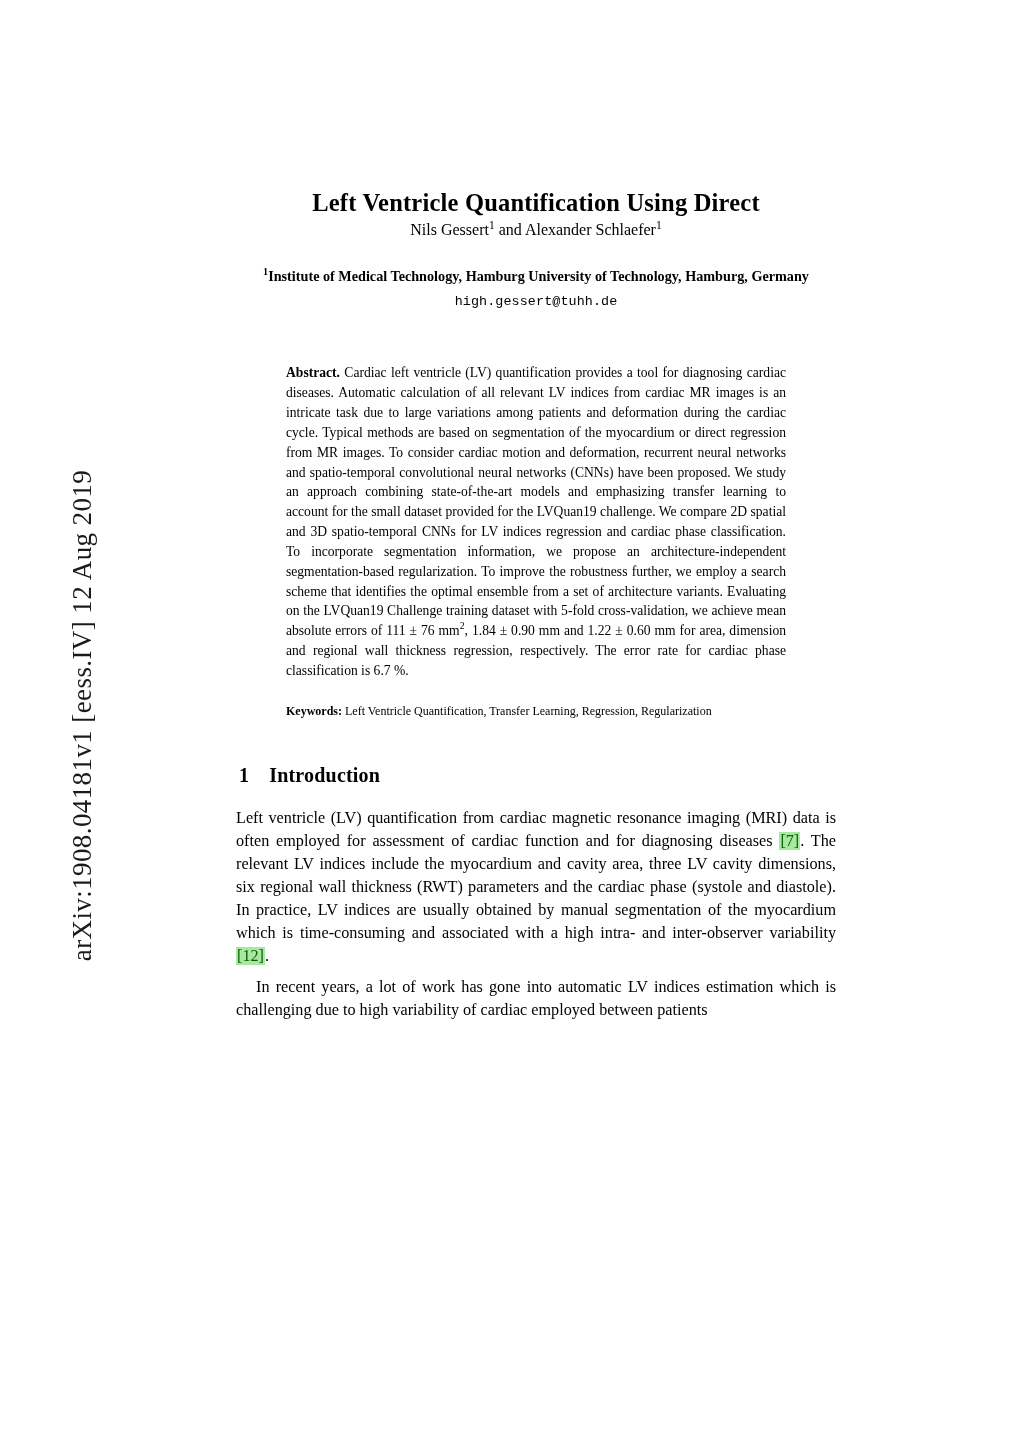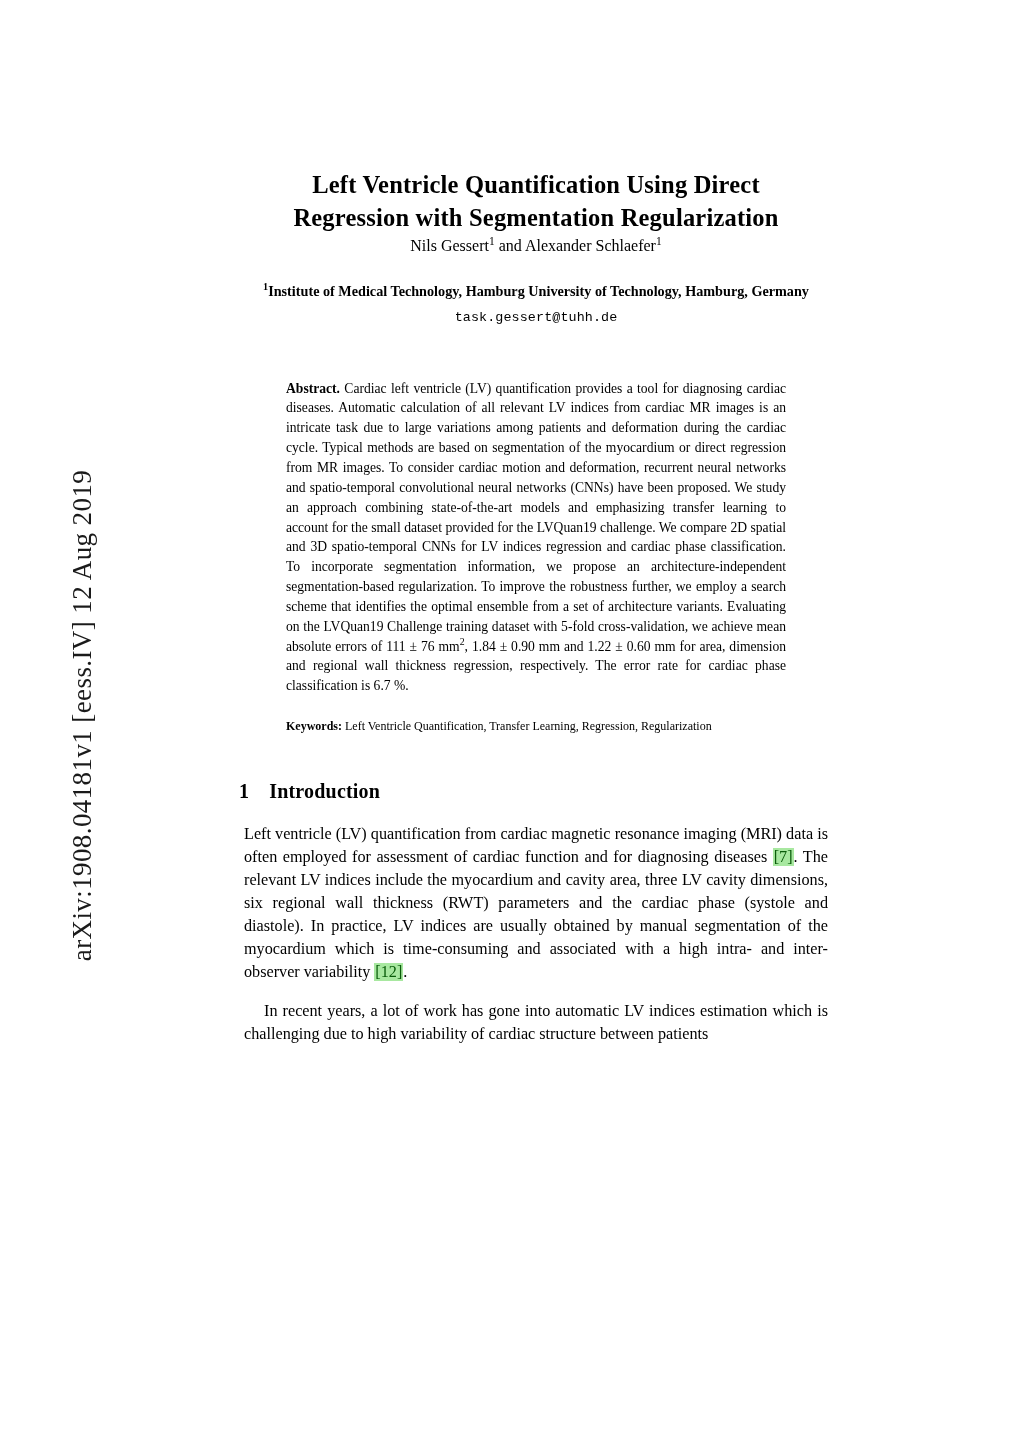--- a/index.html
+++ b/index.html
@@ -36,21 +36,21 @@
     position: absolute;
     left: 0;
     top: 0;
     width: 1024px;
     height: 1448px;
   }
 
   .content {
     position: absolute;
     left: 228px;
-    top: 168px;
+    top: 186px;
     width: 616px;
   }
 
   .title {
     text-align: center;
     font-size: 24.5px;
     font-weight: bold;
     line-height: 1.36;
     letter-spacing: 0.2px;
     margin: 0 0 0 0;
@@ -107,65 +107,64 @@
   }
   .section-heading .num { margin-right: 20px; }
 
   .body-text {
     margin-top: 20px;
     font-size: 16.2px;
     line-height: 1.42;
     text-align: justify;
     text-justify: inter-word;
   }
-  .body-text p { margin: 16px; }
+  .body-text p { margin: 8px; }
   .body-text p + p { text-indent: 20px; margin-top: 1px; }
 
   .cite {
     color: #0a5c0a;
     background: #a8e8a0;
     padding: 0 1px;
   }
   .nowrap { white-space: nowrap; }
 </style>
 </head>
 <body>
 
 <div class="page">
 
   <div class="arxiv-stamp">arXiv:1908.04181v1  [eess.IV]  12 Aug 2019</div>
 
   <div class="content">
 
     <div class="title">
       <span class="line">Left Ventricle Quantification Using Direct</span>
-      <span class="line">Regression with Segmentation Regularization</span>
     </div>
 
     <div class="authors">
       <span>Nils Gessert</span><sup>1</sup><span> and Alexander Schlaefer</span><sup>1</sup>
     </div>
 
     <div class="affiliation">
       <sup>1</sup><span>Institute of Medical Technology, Hamburg University of Technology, Hamburg, Germany</span>
     </div>
 
-    <div class="email">task.gessert@tuhh.de</div>
+    <div class="email">high.gessert@tuhh.de</div>
 
     <div class="abstract-block">
       <b>Abstract.</b><span> Cardiac left ventricle (LV) quantification provides a tool for diagnosing cardiac diseases. Automatic calculation of all relevant LV indices from cardiac MR images is an intricate task due to large variations among patients and deformation during the cardiac cycle. Typical methods are based on segmentation of the myocardium or direct regression from MR images. To consider cardiac motion and deformation, recurrent neural networks and spatio-temporal convolutional neural networks (CNNs) have been proposed. We study an approach combining state-of-the-art models and emphasizing transfer learning to account for the small dataset provided for the LVQuan19 challenge. We compare 2D spatial and 3D spatio-temporal CNNs for LV indices regression and cardiac phase classification. To incorporate segmentation information, we propose an architecture-independent segmentation-based regularization. To improve the robustness further, we employ a search scheme that identifies the optimal ensemble from a set of architecture variants. Evaluating on the LVQuan19 Challenge training dataset with 5-fold cross-validation, we achieve mean absolute errors of </span><span class="nowrap">111 ± 76 mm</span><sup>2</sup><span>, 1.84 ± 0.90 mm and 1.22 ± 0.60 mm</span><span> for area, dimension and regional wall thickness regression, respectively. The error rate for cardiac phase classification is 6.7 %.</span>
     </div>
 
     <div class="keywords">
       <b>Keywords:</b><span> Left Ventricle Quantification, Transfer Learning, Regression, Regularization</span>
     </div>
 
     <div class="section-heading">
       <span class="num">1</span><span>Introduction</span>
     </div>
 
     <div class="body-text">
       <p><span>Left ventricle (LV) quantification from cardiac magnetic resonance imaging (MRI) data is often employed for assessment of cardiac function and for diagnosing diseases </span><span class="cite">[7]</span><span>. The relevant LV indices include the myocardium and cavity area, three LV cavity dimensions, six regional wall thickness (RWT) parameters and the cardiac phase (systole and diastole). In practice, LV indices are usually obtained by manual segmentation of the myocardium which is time-consuming and associated with a high intra- and inter-observer variability </span><span class="cite">[12]</span><span>.</span></p>
-      <p>In recent years, a lot of work has gone into automatic LV indices estimation which is challenging due to high variability of cardiac structure between patients</p>
+      <p>In recent years, a lot of work has gone into automatic LV indices estimation which is challenging due to high variability of cardiac employed between patients</p>
     </div>
 
   </div>
 </div>
 
 </body></html>

